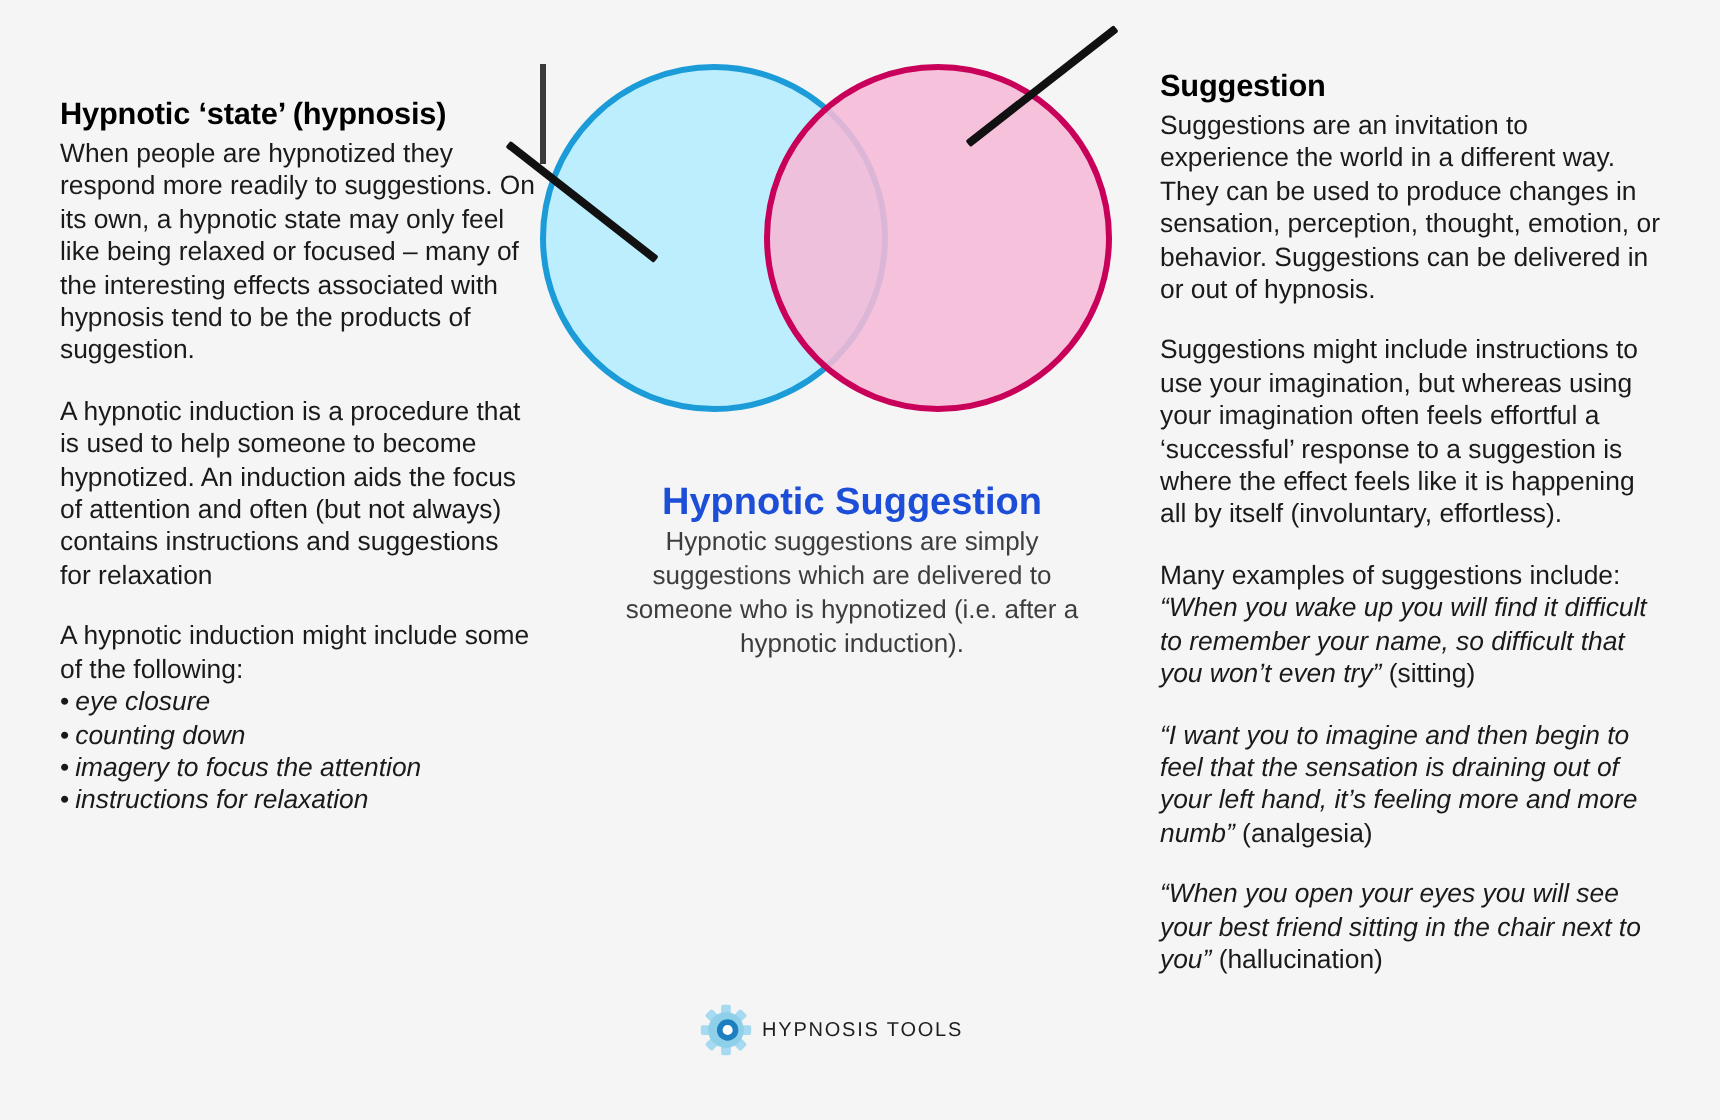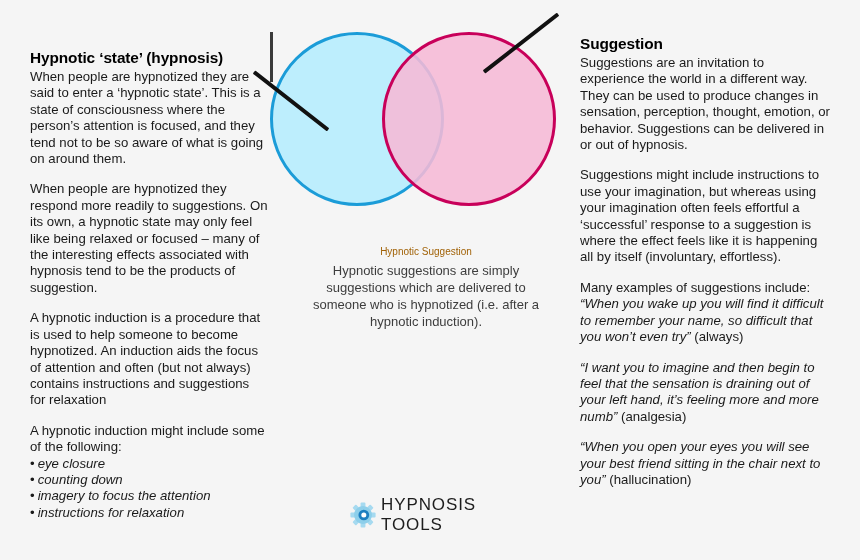--- a/index.html
+++ b/index.html
@@ -112,23 +112,23 @@
 
   .section-heading {
     font-weight: bold;
     font-size: 15.4px;
     line-height: 20px;
     color: #000000;
     margin: 0 0 1px 0;
     letter-spacing: -0.1px;
   }
   #center-heading {
-    font-weight: normal;
-    font-size: 10px;
-    color: #a16207;
+    font-weight: bold;
+    font-size: 19px;
+    color: #1d4ed8;
     margin: 0 0 2px 0;
   }
 
   .para {
     margin: 0 0 14px 0;
   }
   .para:last-child { margin-bottom: 0; }
   .para.tight { margin-bottom: 0; }
 
   .bullet-list {
@@ -167,34 +167,33 @@
     display: flex;
     align-items: center;
     gap: 5px;
   }
   #gear-icon {
     width: 26px;
     height: 26px;
     flex: 0 0 26px;
   }
   #brand-name {
-    font-size: 17px;
+    font-size: 10px;
     letter-spacing: 0.9px;
     color: #1d1d1d;
     font-weight: 400;
   }
 </style>
 </head>
 <body>
 
 <div id="canvas">
 
   <div id="left-column" class="column">
     <div class="section-heading">Hypnotic ‘state’ (hypnosis)</div>
-    <p class="para">When people are hypnotized they are said to enter a ‘hypnotic state’. This is a state of consciousness where the person’s attention is focused, and they tend not to be so aware of what is going on around them.</p>
     <p class="para">When people are hypnotized they respond more readily to suggestions. On its own, a hypnotic state may only feel like being relaxed or focused – many of the interesting effects associated with hypnosis tend to be the products of suggestion.</p>
     <p class="para">A hypnotic induction is a procedure that is used to help someone to become hypnotized. An induction aids the focus of attention and often (but not always) contains instructions and suggestions for relaxation</p>
     <p class="para tight">A hypnotic induction might include some of the following:</p>
     <ul class="bullet-list">
       <li>eye closure</li>
       <li>counting down</li>
       <li>imagery to focus the attention</li>
       <li>instructions for relaxation</li>
     </ul>
   </div>
@@ -211,21 +210,21 @@
     <div id="center-heading">Hypnotic Suggestion</div>
     <p class="para">Hypnotic suggestions are simply suggestions which are delivered to someone who is hypnotized (i.e. after a hypnotic induction).</p>
   </div>
 
   <div id="right-column" class="column">
     <div class="section-heading">Suggestion</div>
     <p class="para">Suggestions are an invitation to experience the world in a different way. They can be used to produce changes in sensation, perception, thought, emotion, or behavior. Suggestions can be delivered in or out of hypnosis.</p>
     <p class="para">Suggestions might include instructions to use your imagination, but whereas using your imagination often feels effortful a ‘successful’ response to a suggestion is where the effect feels like it is happening all by itself (involuntary, effortless).</p>
     <p class="para tight">Many examples of suggestions include:</p>
 
-    <p class="quote-block"><span class="quote-text">“When you wake up you will find it difficult to  remember your name, so difficult that you won’t even try”</span><span class="quote-tag"> (always)</span></p>
+    <p class="quote-block"><span class="quote-text">“When you wake up you will find it difficult to  remember your name, so difficult that you won’t even try”</span><span class="quote-tag"> (sitting)</span></p>
 
     <p class="quote-block"><span class="quote-text">“I want you to imagine and then begin to feel that the sensation is draining out of your left hand,  it’s feeling more and more numb”</span><span class="quote-tag"> (analgesia)</span></p>
 
     <p class="quote-block"><span class="quote-text">“When you open your eyes you will see your best friend sitting in the chair next to you”</span><span class="quote-tag"> (hallucination)</span></p>
   </div>
 
   <div id="brand-logo">
     <span id="gear-icon">
       <svg viewBox="0 0 32 32" width="26" height="26" aria-hidden="true">
         <g fill="#a6daf0">

